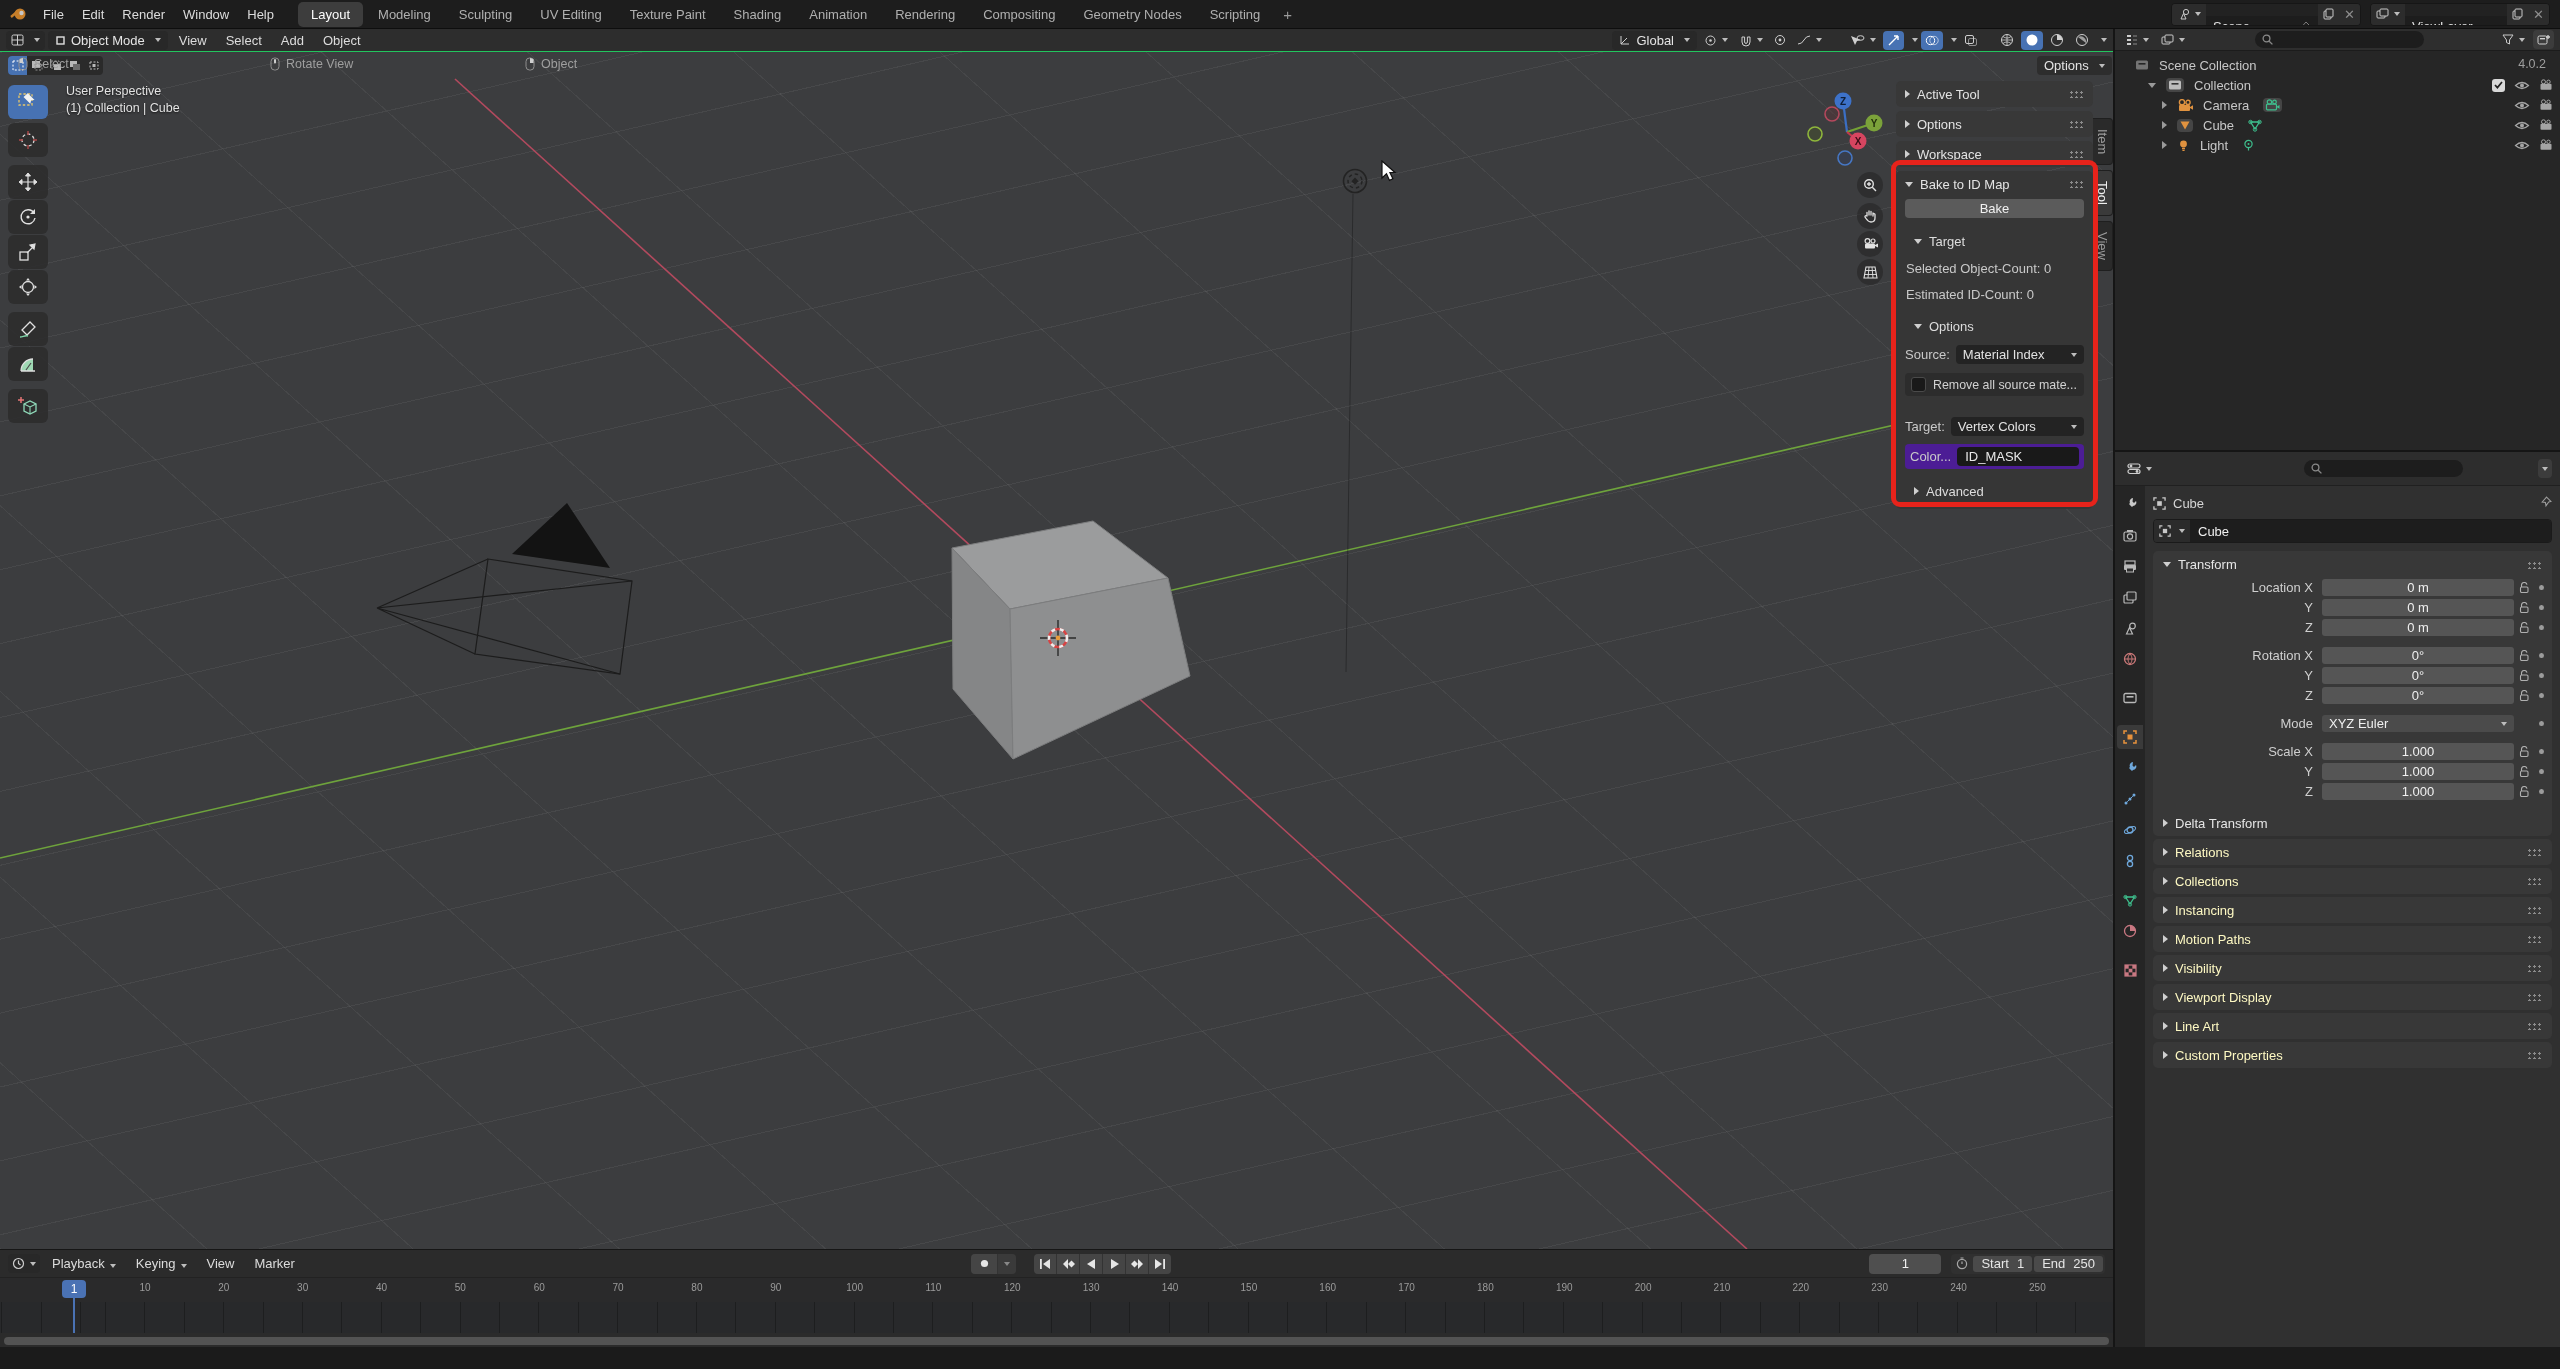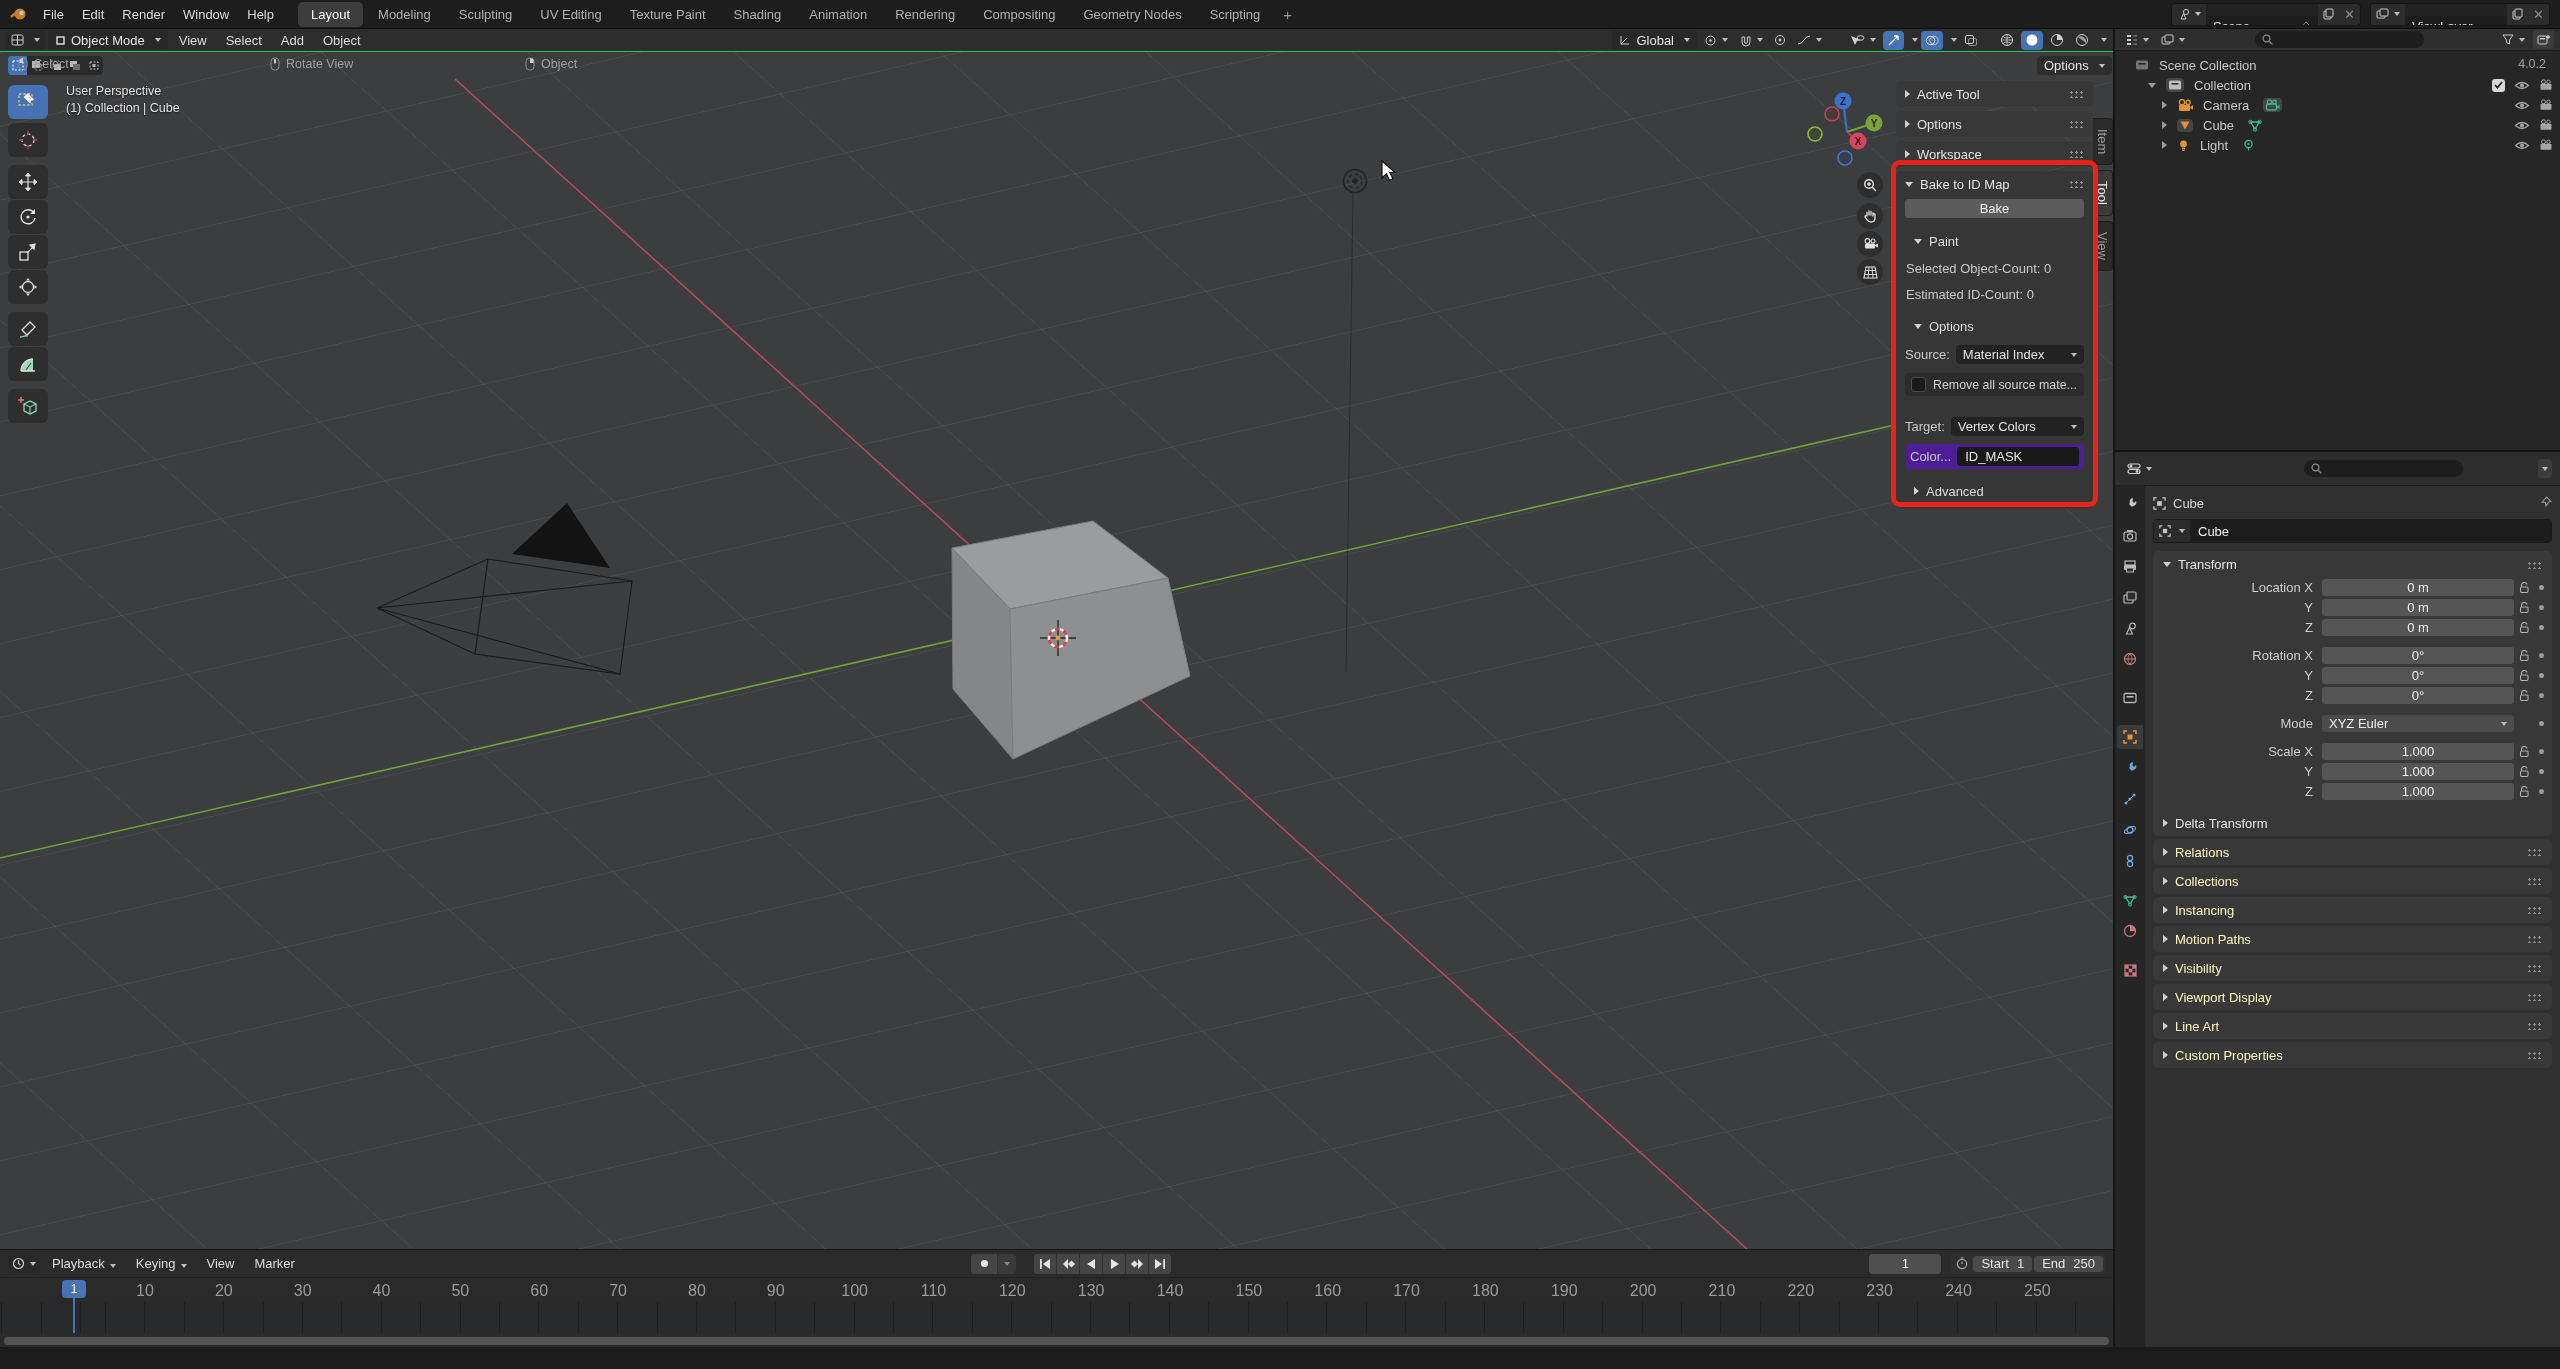--- a/index.html
+++ b/index.html
@@ -119,21 +119,21 @@
   .pfield.drop{justify-content:flex-start;padding:0 7px;box-sizing:border-box;background:#4b4b4b;}
   .pfield.drop span{flex:1;}
   .plock{width:22px;display:flex;justify-content:center;}
   .pdot{width:5px;height:5px;border-radius:50%;background:#9c9c9c;margin-left:5px;}
   .cpanel{background:#383838;border-radius:5px;margin-bottom:3px;height:26px;display:flex;
           align-items:center;padding:0 10px;color:#fef9c3;}
   
   #timeline{left:0;top:1249px;width:2113px;height:98px;background:#2b2b2b;border-top:1px solid #161616;box-sizing:border-box;}
   #tlhead{height:27px;display:flex;align-items:center;padding:0 8px;gap:4px;}
   #tlruler{position:absolute;left:0;top:27px;width:100%;height:25px;background:#2a2a2b;border-top:1px solid #222;}
-  .tick{position:absolute;top:4px;transform:translateX(-50%);color:#9b9b9b;font-size:16px;}
+  .tick{position:absolute;top:4px;transform:translateX(-50%);color:#9b9b9b;font-size:10px;}
   #tltrack{position:absolute;left:0;top:52px;width:100%;height:31px;background:#28292b;
            background-image:repeating-linear-gradient(90deg,rgba(0,0,0,.28) 0 1px,transparent 1px 39.4px);
            background-position-x:105px;}
   #playhead{position:absolute;left:73px;top:33px;width:2px;height:50px;background:#4a72b4;}
   #cfbadge{position:absolute;left:62px;top:30px;width:24px;height:18px;background:#4a72b4;border-radius:4px;
            color:#fff;display:flex;align-items:center;justify-content:center;font-size:12px;}
   #tlscroll{position:absolute;left:4px;right:4px;top:87px;height:8px;background:#535353;border-radius:4px;}
   .tbgroup{display:flex;gap:1px;background:#333;border-radius:4px;overflow:hidden;}
   .tbt{width:22px;height:20px;background:#454545;display:flex;align-items:center;justify-content:center;}
   .framef{width:72px;height:20px;background:#4f4f4f;border-radius:4px;color:#f2f2f2;display:flex;
@@ -522,21 +522,21 @@
         </div>
       <div class="npblock">
         <div class="nph" style="margin-bottom:0;background:none">
           <i class="chevd"></i>
             <span>Bake to ID Map</span>
             <span class="dots"></span>
         </div>
         <div class="bakebtn">Bake</div>
         <div class="subh" style="margin-top:13px">
           <i class="chevd"></i>
-            <span>Paint</span>
+            <span>Target</span>
         </div>
         <div class="infoline" style="margin-top:10px">Selected Object-Count: 0</div>
         <div class="infoline" style="margin-top:11px">Estimated ID-Count: 0</div>
         <div class="subh" style="margin-top:14px">
           <i class="chevd"></i>
             <span>Options</span>
         </div>
         <div class="nrow" style="margin-top:9px">
           <span class="rlabel">Source:</span>
           <div class="dropf">

